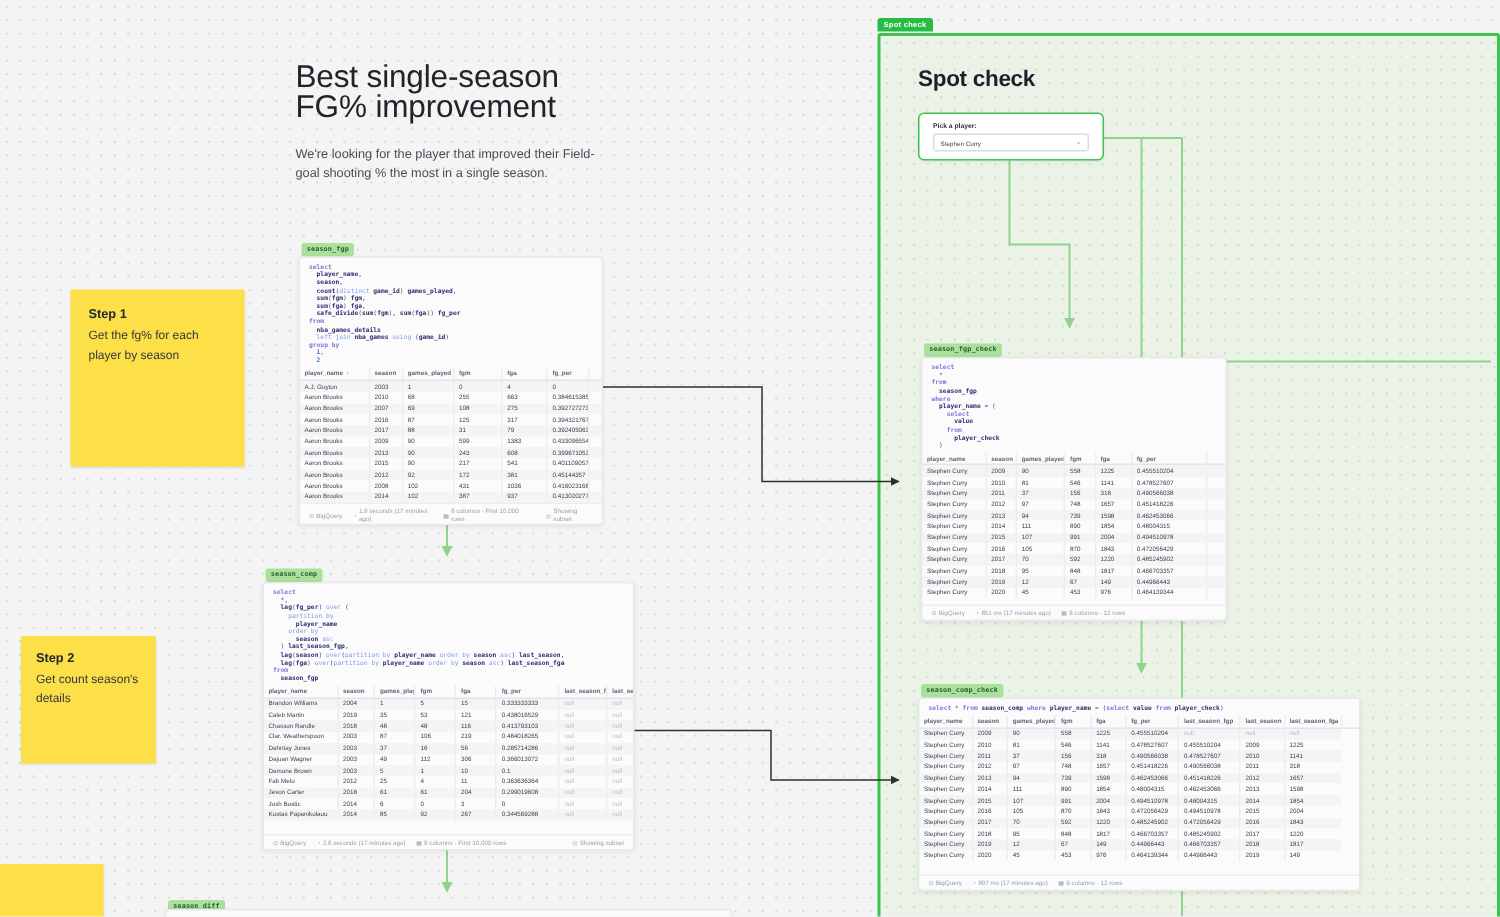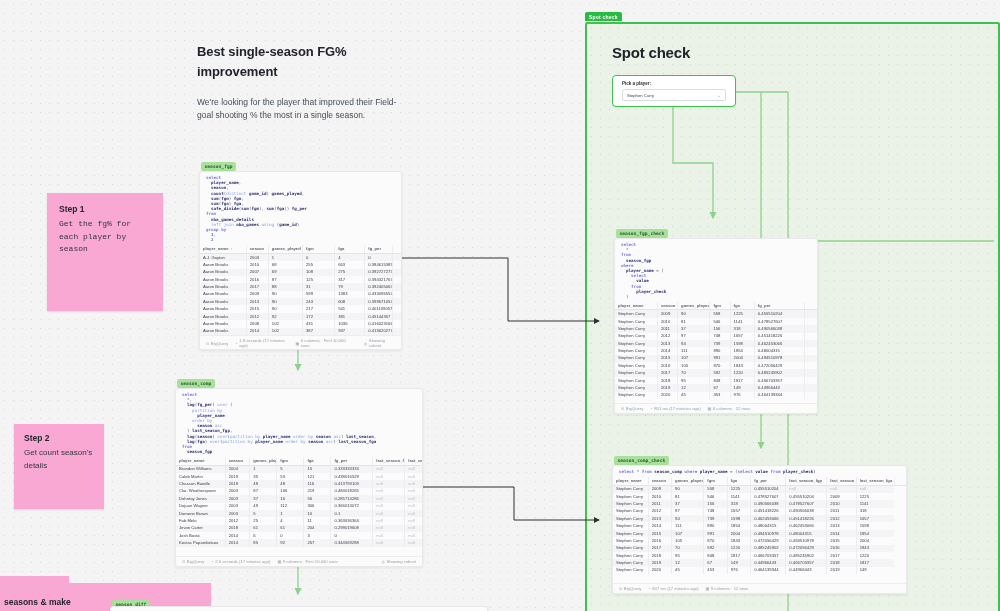--- a/index.html
+++ b/index.html
@@ -30,26 +30,26 @@
     font-size:15px;font-weight:700;color:#1d2128;letter-spacing:-.2px;
   }
 
   
   svg.overlay{position:absolute;inset:0;z-index:1;pointer-events:none;}
   .lb{stroke:#2f2f2f;stroke-width:1;fill:none;}
   .lg{stroke:#8ed28b;stroke-width:1.3;fill:none;}
 
   
   .page-title{position:absolute;left:197px;top:42px;width:222px;z-index:2;
-    font-size:13px;line-height:19.5px;font-weight:700;color:#202329;letter-spacing:-.1px;}
+    font-size:21px;line-height:19.5px;font-weight:400;color:#202329;letter-spacing:-.1px;}
   .page-desc{position:absolute;left:197px;top:96px;width:200px;z-index:2;
     font-size:8.5px;line-height:13px;color:#454d57;}
 
   
-  .sticky{position:absolute;background:#f9a8d4;box-shadow:0 1px 2px rgba(0,0,0,.10);z-index:2;}
+  .sticky{position:absolute;background:#fde047;box-shadow:0 1px 2px rgba(0,0,0,.10);z-index:2;}
   .sticky .s-title{font-size:8.5px;font-weight:700;color:#24262b;margin:0 0 4px 0;}
   .sticky .s-body{font-size:8px;line-height:12.5px;color:#33363c;}
 
   
   .cell{
     position:absolute;z-index:2;display:flex;flex-direction:column;
     background:#fbfbfc;border:1px solid #e9e9ec;border-radius:3px;
     box-shadow:0 1px 3px rgba(20,20,30,.08);overflow:hidden;
   }
   .chip{
@@ -127,30 +127,27 @@
   </svg>
 
   <div class="frame-label">Spot check</div>
   <div class="frame-heading">Spot check</div>
 
   <div class="page-title">Best single-season FG% improvement</div>
   <div class="page-desc">We're looking for the player that improved their Field-goal shooting % the most in a single season.</div>
 
   <div class="sticky" style="left:47px;top:193px;width:116px;height:118px;padding:11px 12px;box-sizing:border-box;">
     <div class="s-title">Step 1</div>
-    <div class="s-body" style="width:82px;font-family:Liberation Mono, monospace;">Get the fg% for each player by season</div>
+    <div class="s-body" style="width:82px;">Get the fg% for each player by season</div>
   </div>
   <div class="sticky" style="left:14px;top:424px;width:90px;height:85px;padding:9px 10px;box-sizing:border-box;">
     <div class="s-title">Step 2</div>
     <div class="s-body">Get count season's details</div>
   </div>
   <div class="sticky" style="left:0px;top:576px;width:69px;height:36px;"></div>
-  <div class="sticky" style="left:0px;top:583px;width:211px;height:29px;padding:14px 4px 0 4px;box-sizing:border-box;">
-    <div class="s-title">seasons &amp; make</div>
-  </div>
 
   <div class="picker-card">
     <div class="picker-label">Pick a player:</div>
     <div class="picker-select">
       <span>Stephen Curry</span>
       <span class="chev">⌄</span>
     </div>
   </div>
 
   <div class="chip" style="left:201px;top:162px;">season_fgp</div>

